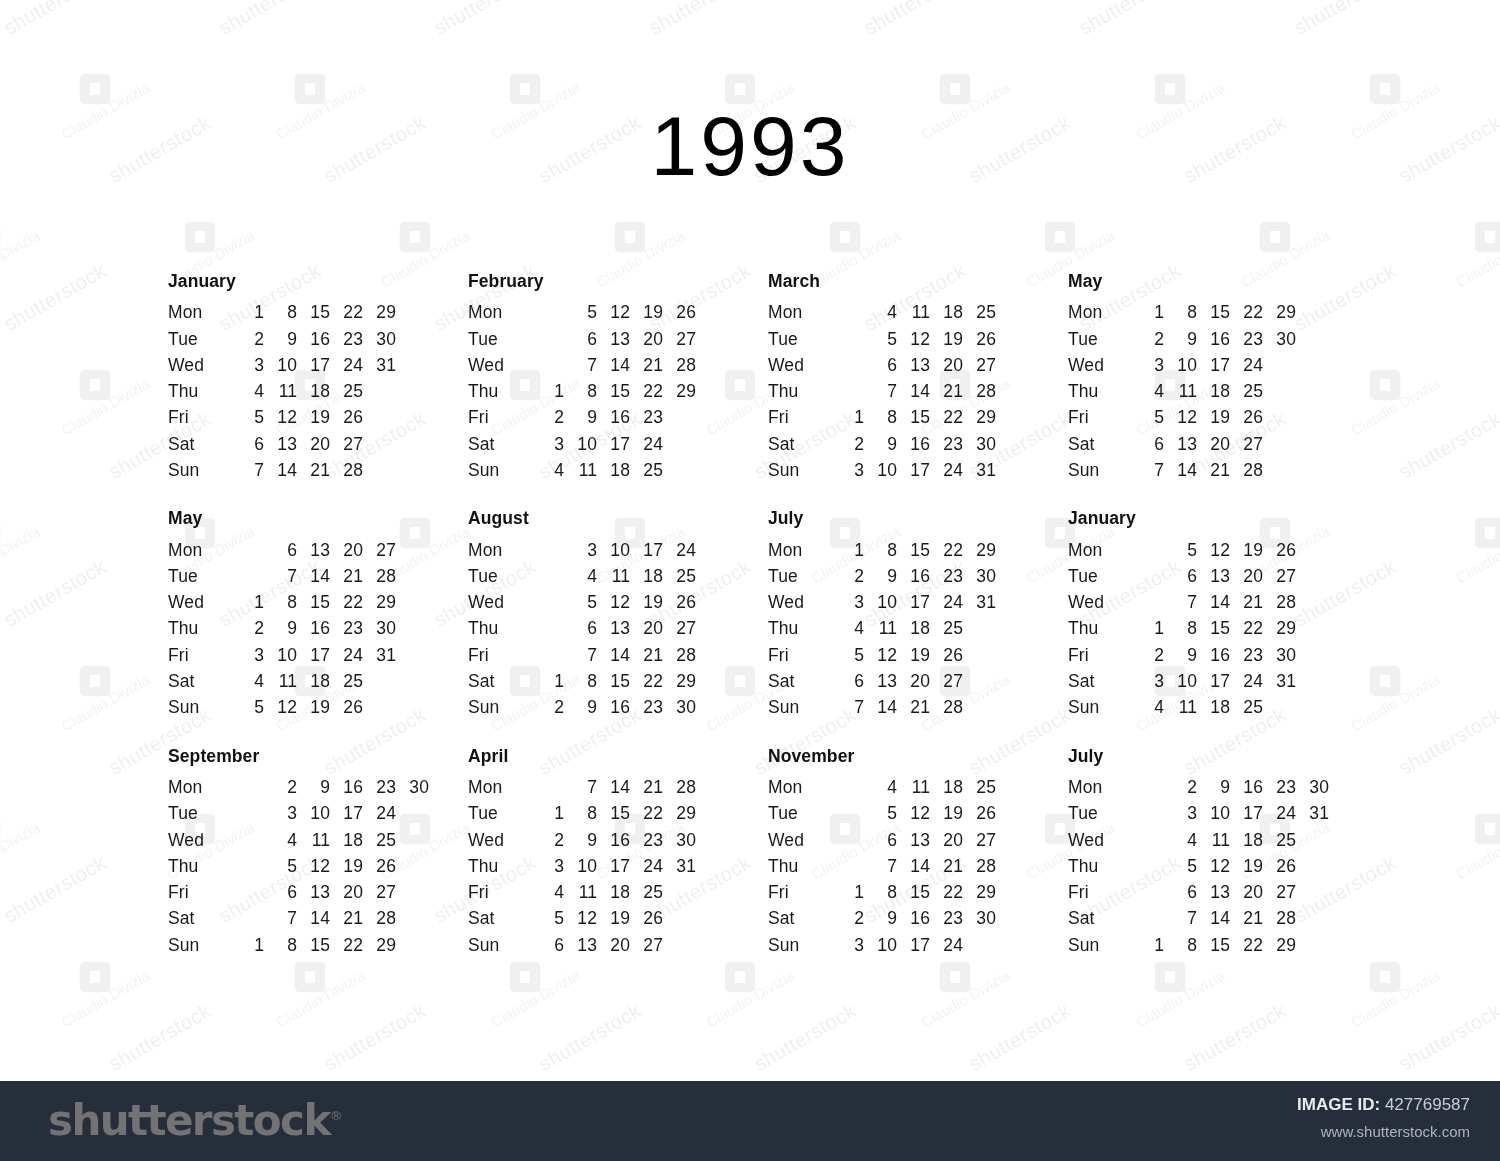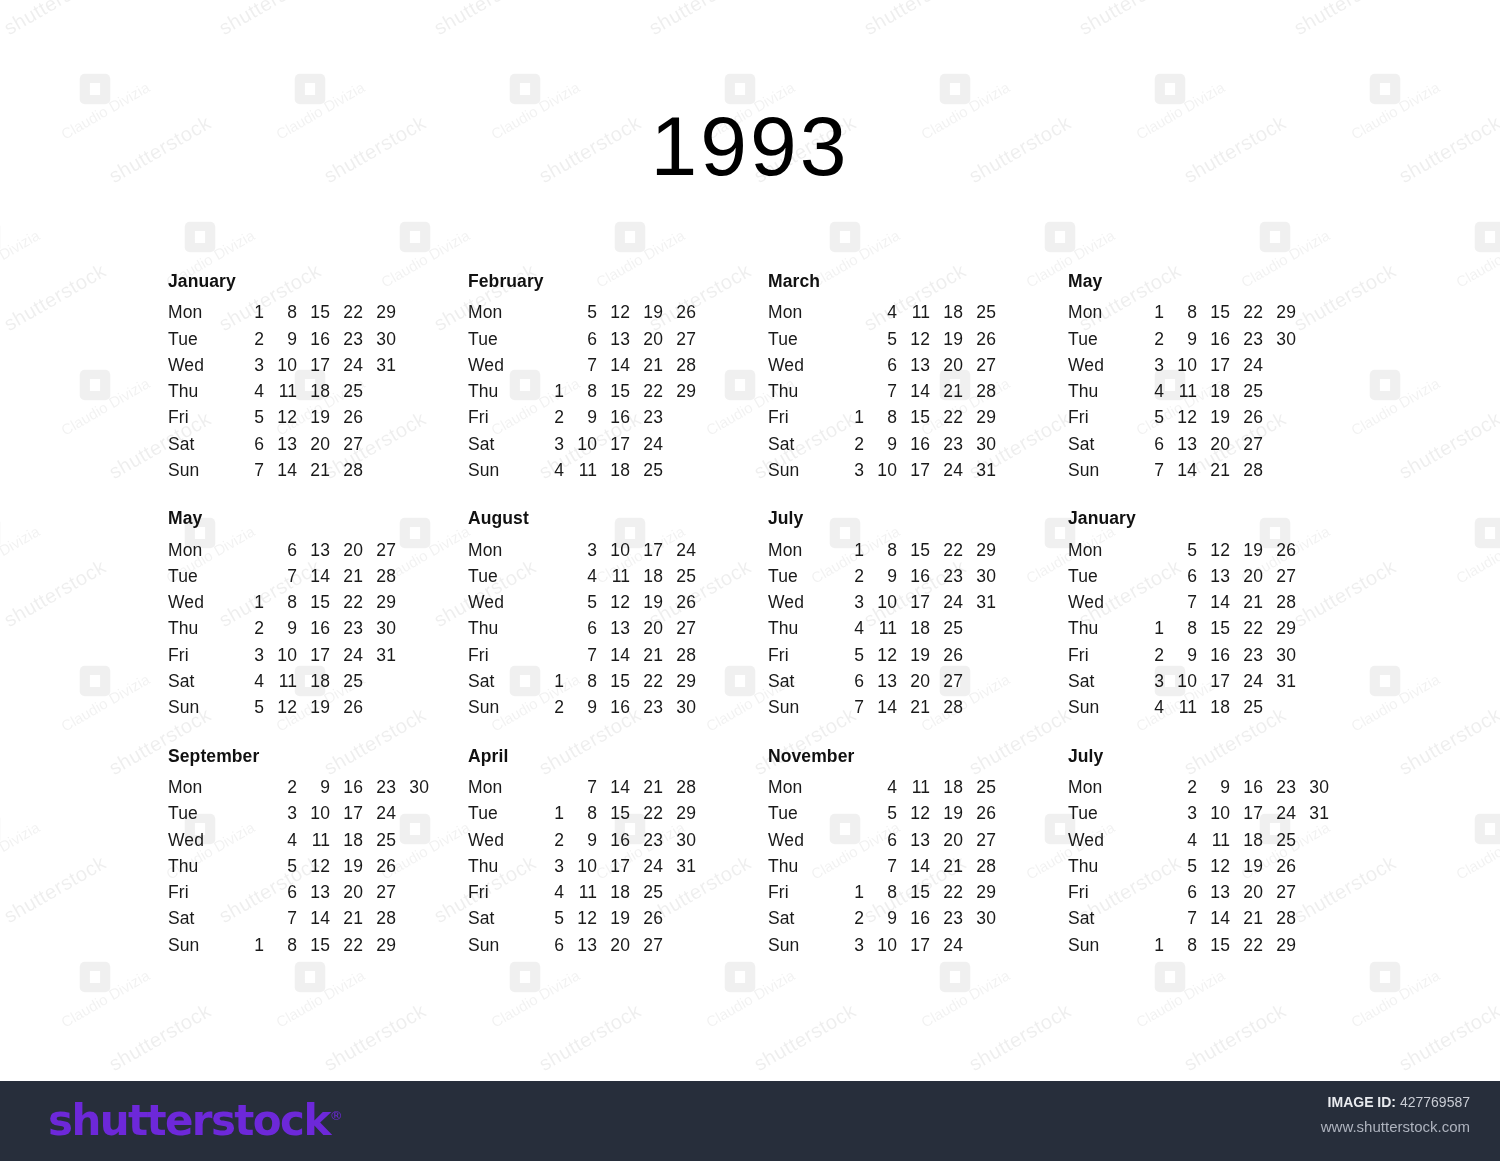--- a/index.html
+++ b/index.html
@@ -138,40 +138,40 @@
     background: #272e3b;
     z-index: 5;
   }
   #shutterstock-logo {
     position: absolute;
     left: 48px;
     top: 1100px;
     font-family: "DejaVu Sans", sans-serif;
     font-size: 42px;
     font-weight: 700;
-    color: #6d28d9;
+    color: #737373;
     letter-spacing: -1.6px;
     z-index: 6;
     line-height: 1;
   }
   #shutterstock-logo .reg {
     font-size: 13px;
     vertical-align: super;
     font-weight: 400;
     letter-spacing: 0;
   }
   #footer-right {
     position: absolute;
     right: 30px;
     top: 1092px;
     text-align: right;
     z-index: 6;
   }
   #image-id-line {
-    font-size: 14px;
+    font-size: 17px;
     color: #c9ccd4;
     line-height: 1.5;
     white-space: nowrap;
   }
   #image-id-line .id-label {
     font-weight: 700;
     color: #e9ebef;
   }
   #site-url {
     font-size: 15px;

